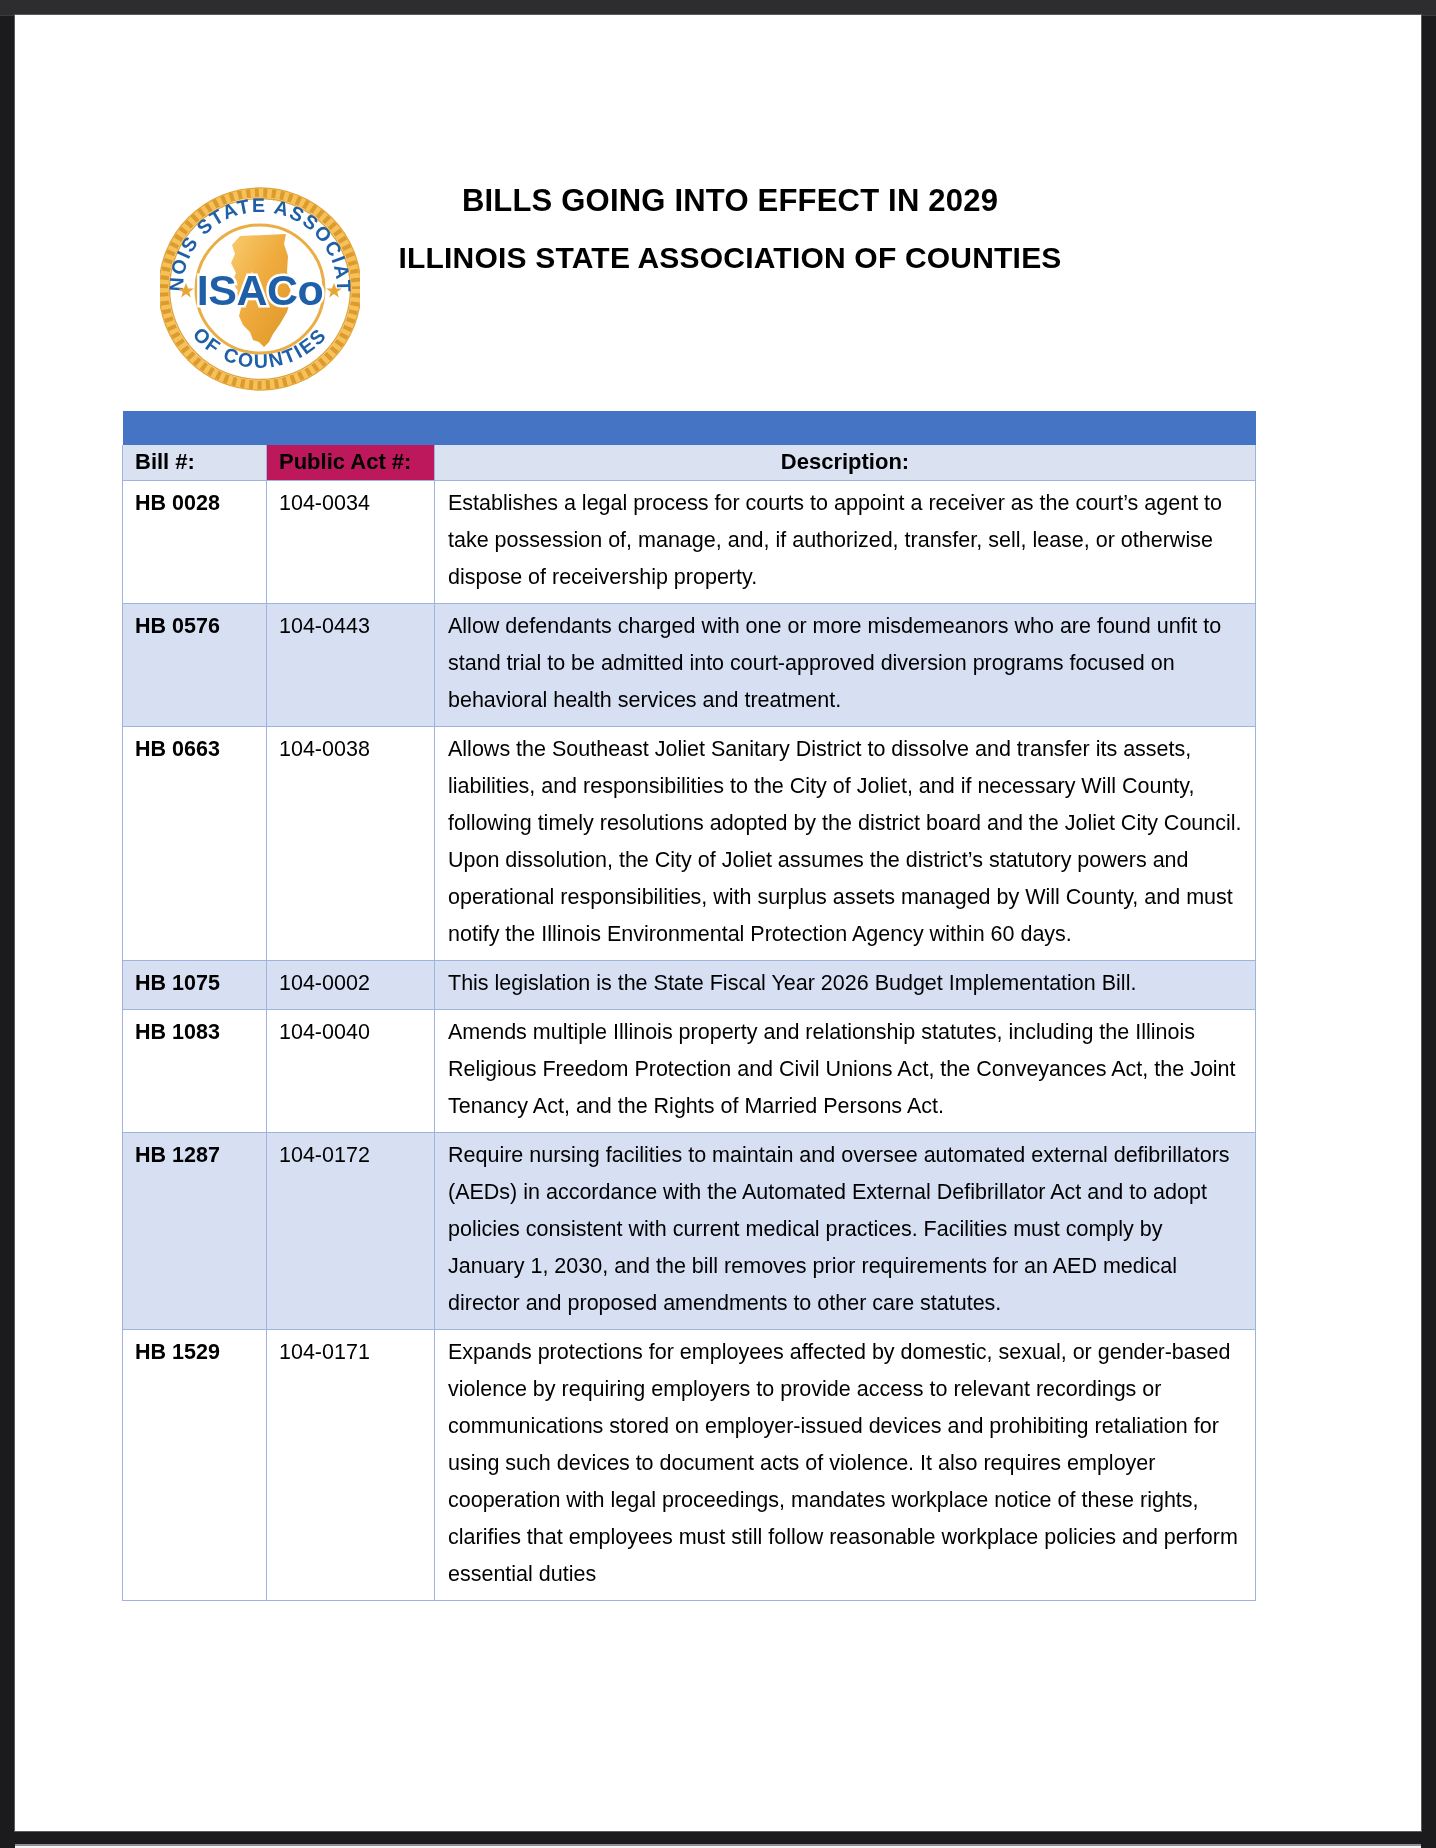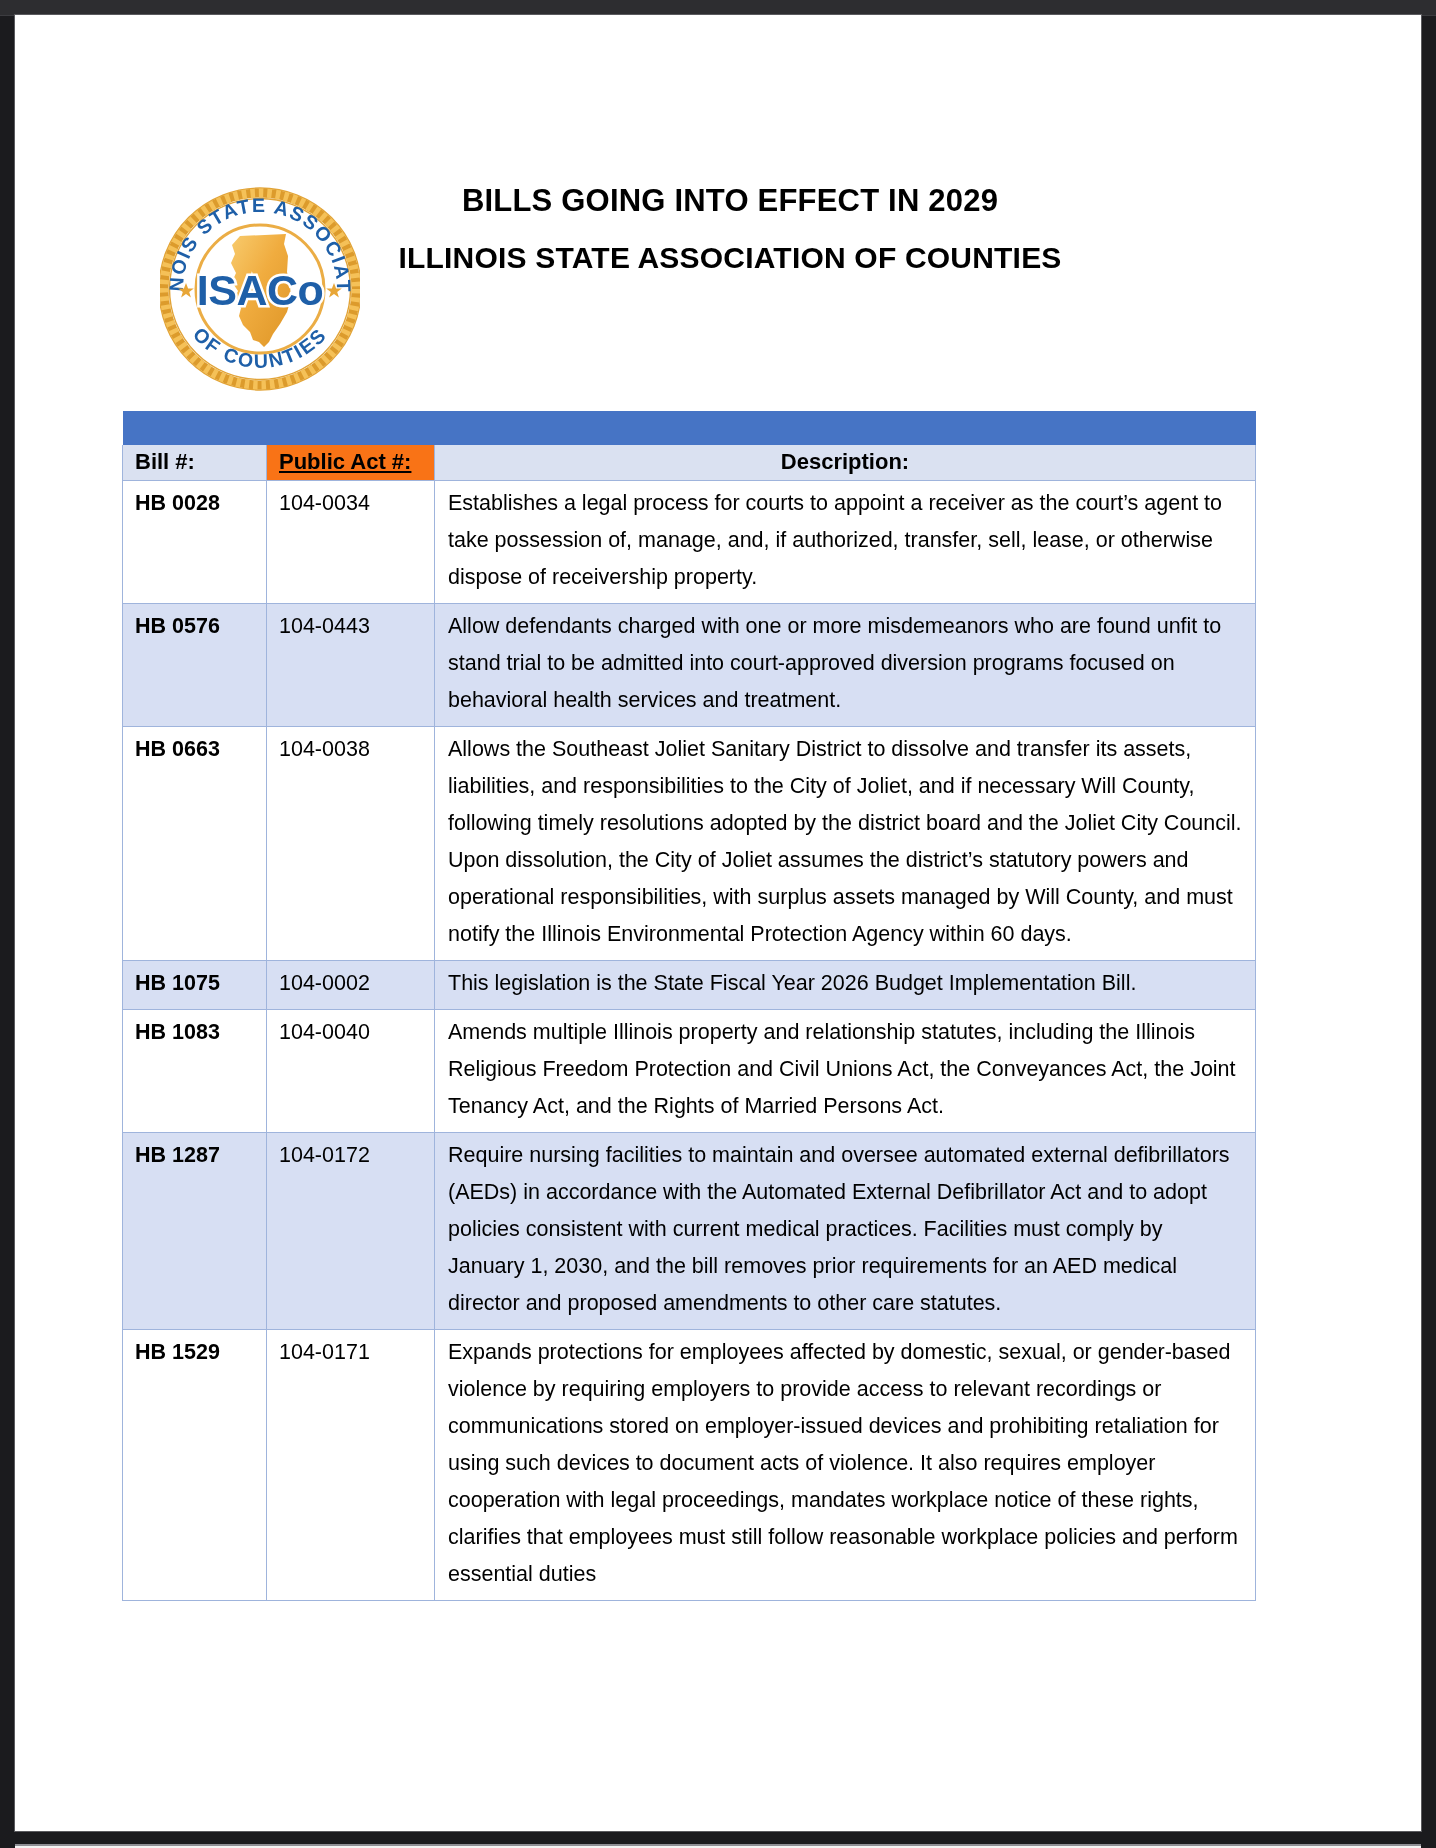--- a/index.html
+++ b/index.html
@@ -118,21 +118,21 @@
           <col class="c1">
           <col class="c2">
           <col class="c3">
         </colgroup>
       <thead>
         <tr class="band-row">
           <td colspan="3" id="band-cell" style="background: rgb(70, 116, 197);"></td>
         </tr>
         <tr class="header-row">
           <th class="h-left" style="background: rgb(218, 225, 241);">Bill #:</th>
-          <th class="h-left" style="background: #f97316; text-decoration: underline;">Public Act #:</th>
+          <th class="h-left" style="background: #be185d;">Public Act #:</th>
           <th class="h-center" style="background: rgb(218, 225, 241);">Description:</th>
         </tr>
       </thead>
       <tbody id="rows">
           <tr>
     <td class="bill">HB 0028</td>
     <td class="act">104-0034</td>
     <td class="desc">Establishes a legal process for courts to appoint a receiver as the court’s agent to take possession of, manage, and, if authorized, transfer, sell, lease, or otherwise dispose of receivership property.</td>
   </tr>
           <tr class="banded">

